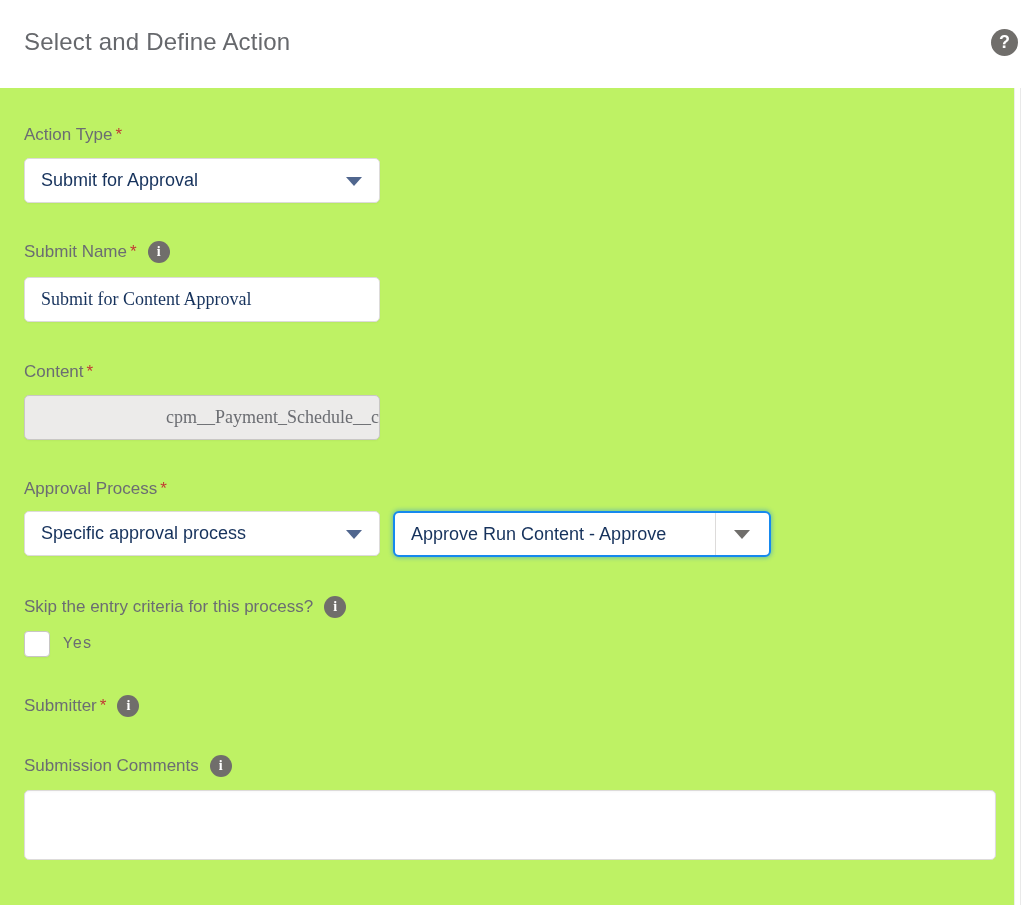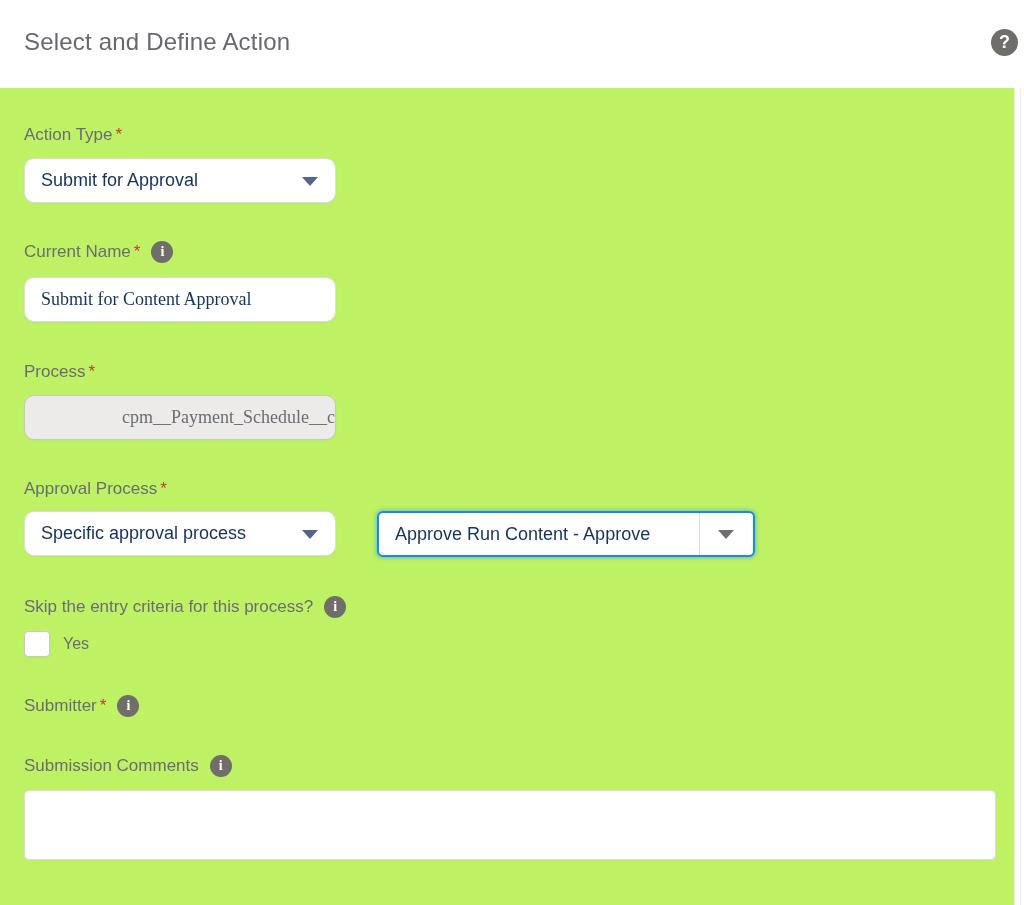--- a/index.html
+++ b/index.html
@@ -64,24 +64,24 @@
   .info-icon {
     display: inline-block; width: 22px; height: 22px; margin-left: 11px;
     border-radius: 50%; background: #706e6b; color: #ffffff;
     font-family: "Liberation Serif", serif; font-weight: 700; font-style: normal;
     font-size: 14px; line-height: 22px; text-align: center;
     cursor: pointer; flex: 0 0 auto;
   }
 
   .control {
     position: relative;
-    width: 312px; height: 45px;
+    width: 356px; height: 45px;
     background: #ffffff;
     border: 1px solid #dddbda;
-    border-radius: 10px;
+    border-radius: 5px;
     box-shadow: 0 1px 2px rgba(0,0,0,.04);
     display: flex; align-items: center;
     padding-left: 16px;
     cursor: pointer;
   }
   .control .value {
     font-size: 18px; color: #16325c; white-space: nowrap; overflow: hidden;
   }
   .chevron {
     position: absolute; right: 17px; top: 50%; margin-top: -4px;
@@ -92,21 +92,21 @@
   }
   .control.input { cursor: text; font-family: Liberation Serif, serif; }
   .control.disabled {
     background: #ecebea;
     border-color: #c9c7c5;
     cursor: default;
     justify-content: flex-end;
   }
   .control.disabled .value { color: #6b6d72; }
 
-  .combo-row { display: flex; align-items: flex-start; gap: 28px; }
+  .combo-row { display: flex; align-items: flex-start; }
 
   .control.focused {
     width: 378px; height: 46px;
     border: 2px solid #1589ee;
     border-radius: 6px;
     box-shadow: 0 0 4px 1px rgba(21,137,238,.45);
     padding-left: 0;
   }
   .control.focused .text-zone {
     flex: 1 1 auto; height: 100%;
@@ -124,21 +124,21 @@
 
   .checkbox-row { display: flex; align-items: center; }
   .checkbox {
     width: 26px; height: 26px;
     background: #ffffff;
     border: 1px solid #c8c6c4;
     border-radius: 4px;
     box-shadow: 0 1px 2px rgba(0,0,0,.04);
     cursor: pointer;
   }
-  .checkbox-label { margin-left: 13px; font-size: 16px; color: #6b6d72; }
+  .checkbox-label { margin-left: 13px; font-size: 16px; color: #6b6d72; font-family: Liberation Mono, monospace; }
 
   .textarea {
     width: 972px; height: 70px;
     background: #ffffff;
     border: 1px solid #dddbda;
     border-radius: 5px;
     box-shadow: inset 0 1px 2px rgba(0,0,0,.03);
     resize: none;
     font-family: "Liberation Sans", "DejaVu Sans", sans-serif;
     font-size: 18px; color: #16325c;
@@ -169,31 +169,31 @@
       <span>Action Type</span>
         <span class="req">*</span>
     </div>
     <div class="control" style="margin-top:12px" role="combobox">
       <span class="value">Submit for Approval</span>
       <span class="chevron"></span>
     </div>
 
     
     <div class="f-label" style="margin-top:38px">
-      <span>Current Name</span>
+      <span>Submit Name</span>
         <span class="req">*</span>
       <span class="info-icon">i</span>
     </div>
     <div class="control input" style="margin-top:14px">
       <span class="value">Submit for Content Approval</span>
     </div>
 
     
     <div class="f-label" style="margin-top:39px">
-      <span>Process</span>
+      <span>Content</span>
         <span class="req">*</span>
     </div>
     <div class="control input disabled" style="margin-top:12px">
       <span class="value">cpm__Payment_Schedule__c</span>
     </div>
 
     
     <div class="f-label" style="margin-top:38px">
       <span>Approval Process</span>
         <span class="req">*</span>

